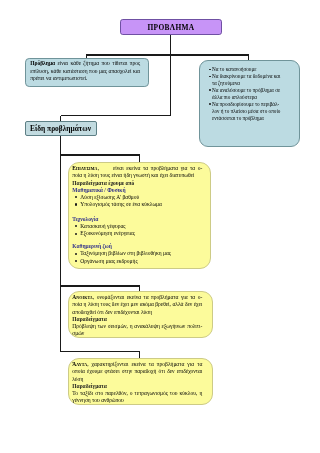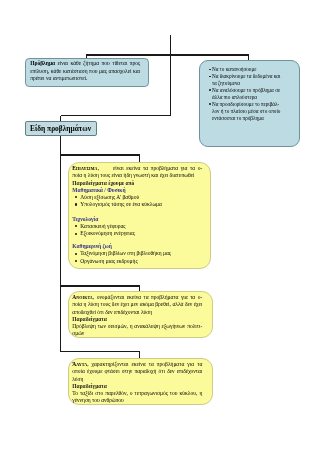--- a/index.html
+++ b/index.html
@@ -67,20 +67,23 @@
       <path d="M170.5 55 L86.5 55 L86.5 59"></path>
       <path d="M170.5 55 L248.6 55 L248.6 61"></path>
       <path d="M60.5 115.5 L170.5 115.5"></path>
       <path d="M60.5 115.5 L60.5 351.5"></path>
       <path d="M60.5 155 L139.5 155 L139.5 162"></path>
       <path d="M60.5 286 L139.5 286 L139.5 292"></path>
       <path d="M60.5 351.5 L139.5 351.5 L139.5 358"></path>
     </g>
   </svg>
 
+  <div class="node title-box">
+    <span class="t">ΠΡΟΒΛΗΜΑ</span>
+  </div>
 
   <div class="node def-box">
     <p><b>Πρόβλημα</b><span> είναι κάθε ζήτημα που τίθεται προς επίλυση, κάθε κατάσταση που μας απασχολεί και πρέπει να αντιμετωπιστεί.</span></p>
   </div>
 
   <div class="node steps-box">
     <ul>
       <li>Να το κατανοήσουμε</li>
       <li>Να διακρίνουμε τα δεδομένα και τα ζητούμενα</li>
       <li>Να αναλύσουμε το πρόβλημα σε άλλα πιο απλούστερα</li>

